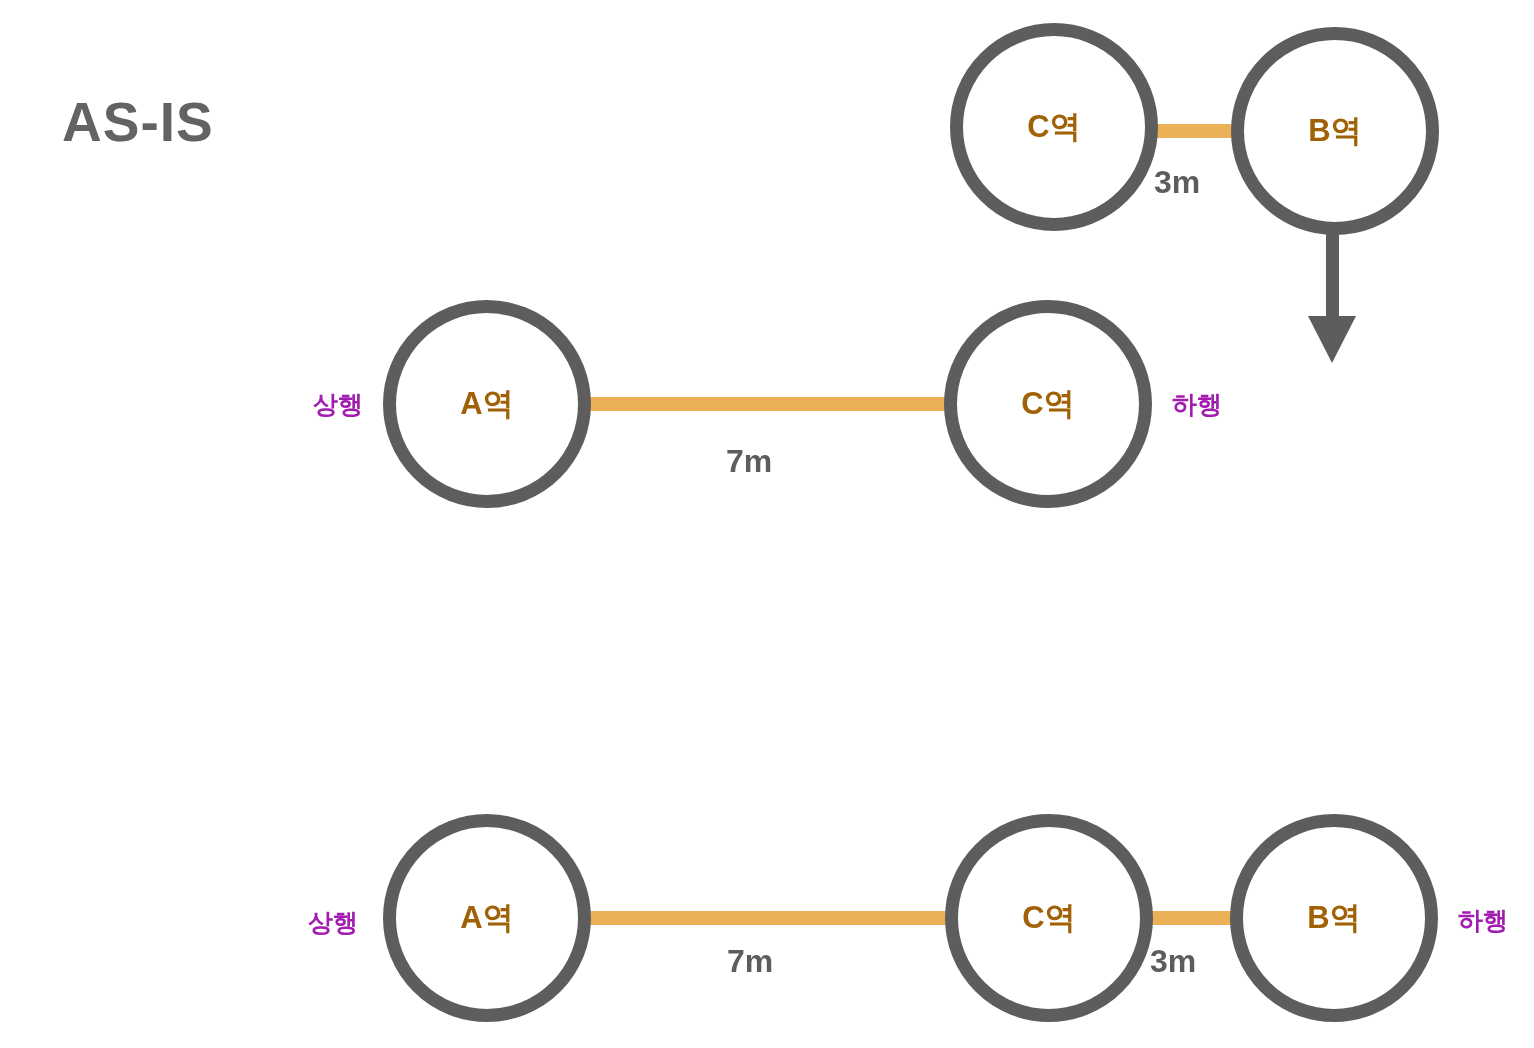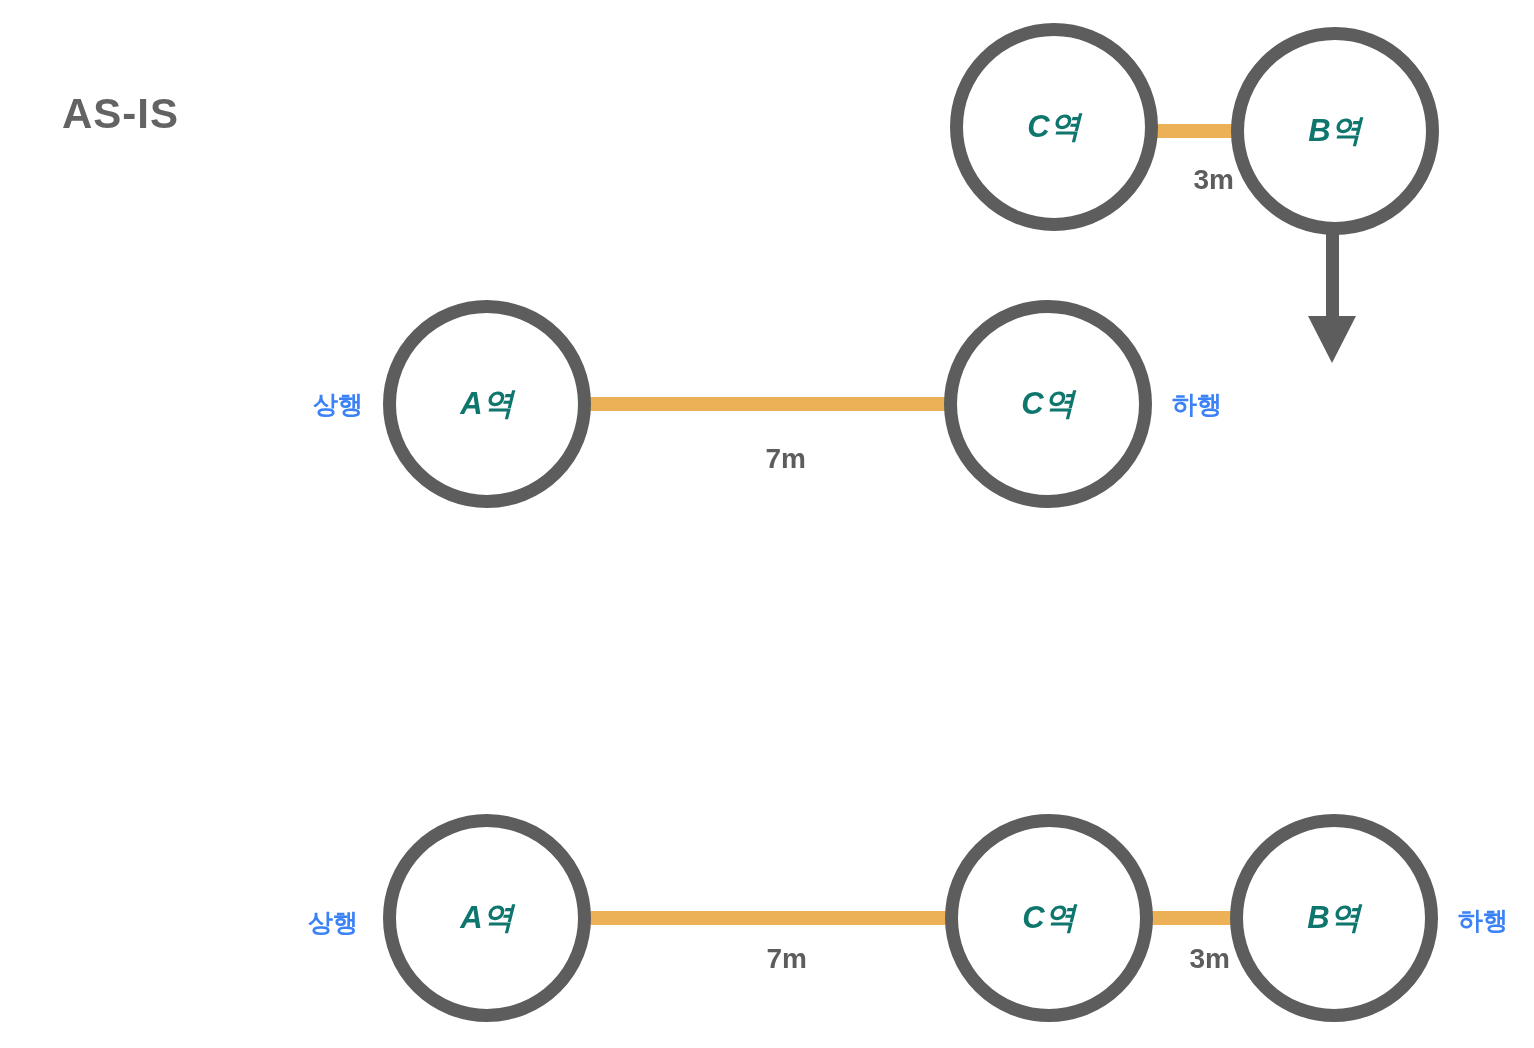--- a/index.html
+++ b/index.html
@@ -10,65 +10,64 @@
   }
   .canvas {
     position: relative;
     width: 1534px;
     height: 1048px;
     background: #ffffff;
     overflow: hidden;
   }
   .section-title {
     position: absolute;
-    font-size: 42px;
+    font-size: 55px;
     font-weight: 700;
     color: #636363;
     letter-spacing: 1px;
   }
   .station {
     position: absolute;
     box-sizing: border-box;
     width: 208px;
     height: 208px;
     border: 13px solid #5d5d5d;
     border-radius: 50%;
     background: #ffffff;
     display: flex;
     align-items: center;
     justify-content: center;
     z-index: 2;
   }
   .station-label {
     font-size: 31px;
     font-weight: 700;
-    color: #0f766e;
-    font-style: italic;
+    color: #a16207;
   }
   .track {
     position: absolute;
     height: 14px;
     background: #ECB157;
     z-index: 1;
   }
   .dist-label {
     position: absolute;
     width: 80px;
-    text-align: right;
-    font-size: 28px;
+    text-align: left;
+    font-size: 32px;
     font-weight: 700;
     color: #5d5d5d;
   }
   .dir-label {
     position: absolute;
     width: 80px;
     text-align: center;
     font-size: 25px;
     font-weight: 700;
-    color: #3b82f6;
+    color: #a21caf;
   }
   .arrow-shaft {
     position: absolute;
     width: 13px;
     background: #5d5d5d;
   }
   .arrow-head {
     position: absolute;
     width: 0;
     height: 0;

